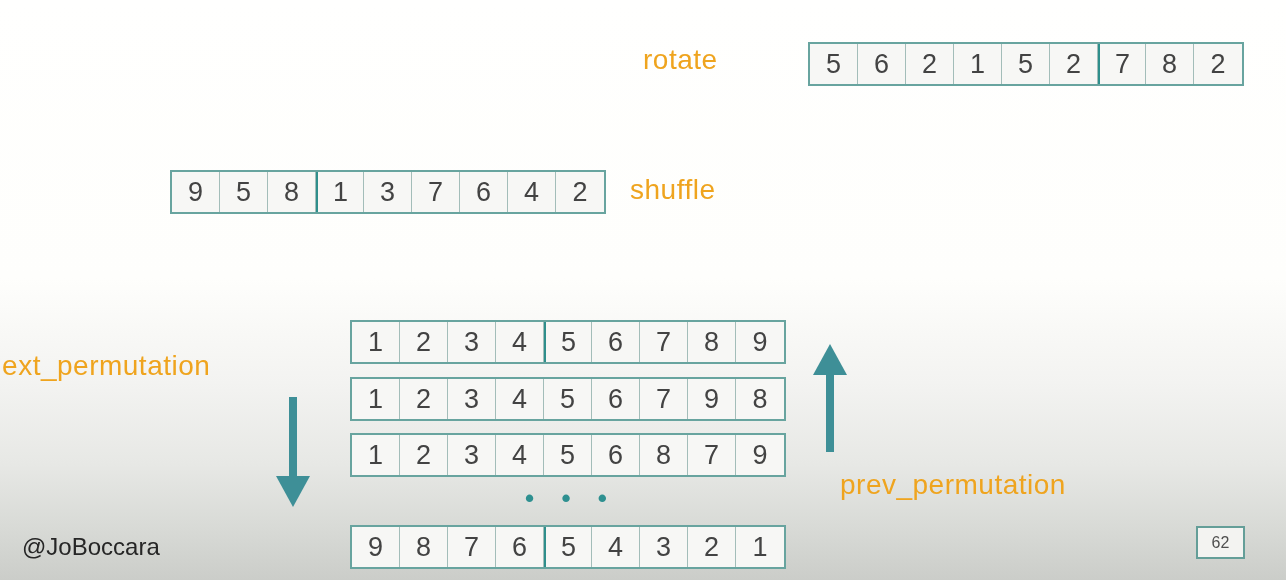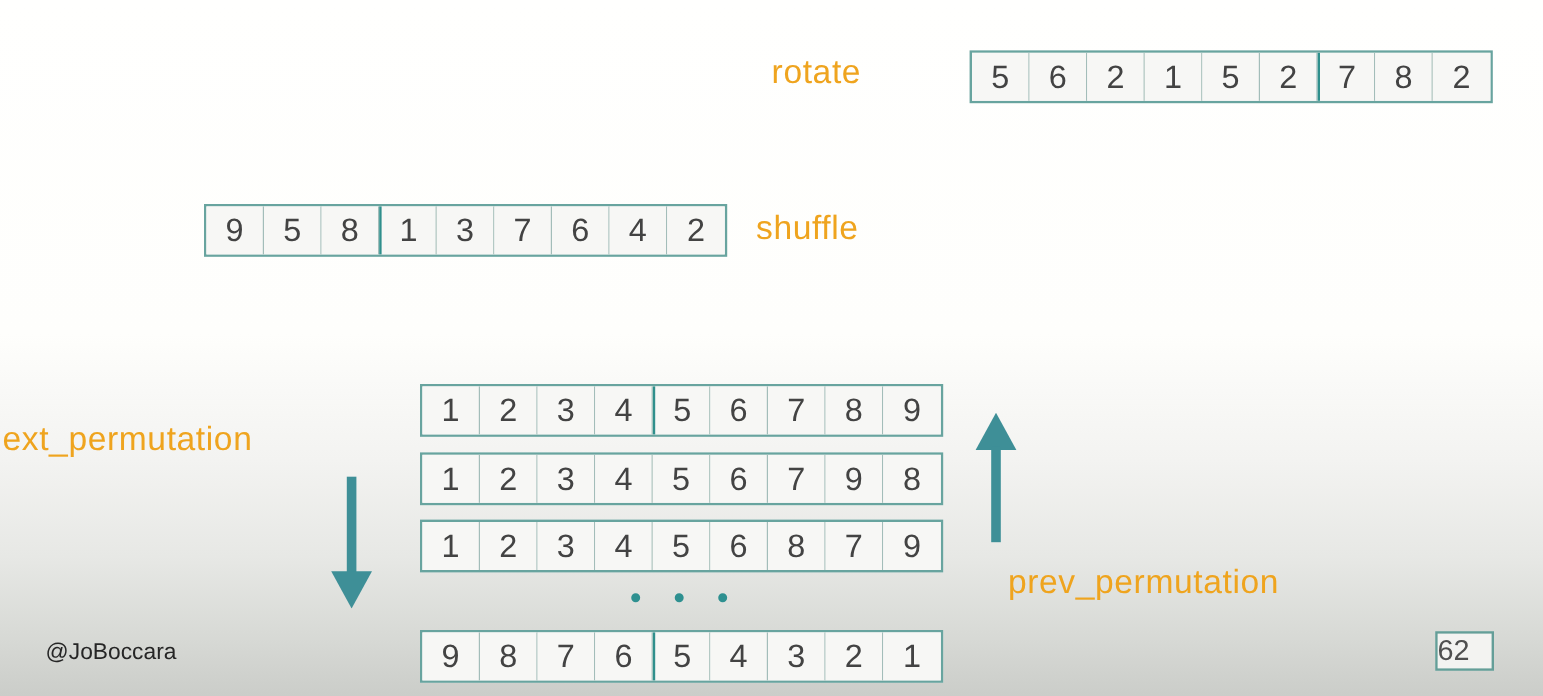--- a/index.html
+++ b/index.html
@@ -37,28 +37,28 @@
   .dots{
     position:absolute;left:350px;top:477px;width:432px;height:42px;
     display:flex;align-items:center;justify-content:center;
     color:#2e9090;font-size:26px;font-weight:bold;letter-spacing:10px;
     text-indent:10px;line-height:1;
   }
   .arrow{position:absolute;}
   .arrow-down{left:273px;top:397px;}
   .arrow-up{left:810px;top:344px;}
   .handle{
-    position:absolute;left:38px;top:533px;
-    color:#262626;font-size:19px;line-height:1.2;white-space:nowrap;
+    position:absolute;left:22px;top:533px;
+    color:#262626;font-size:24px;line-height:1.2;white-space:nowrap;
   }
   .pagebox{
     position:absolute;left:1196px;top:526px;width:49px;height:33px;
     box-sizing:border-box;border:2px solid #649e98;background:#f3f3f1;
-    display:flex;align-items:center;
-    color:#4f4f4f;font-size:24px;
+    display:flex;align-items:center;justify-content:center;
+    color:#4f4f4f;font-size:16px;
   }
 </style>
 </head>
 <body>
 
 <div class="slide">
 
   <div class="olabel lbl-rotate">rotate</div>
   <div class="cells arr-rotate">
       <div class="cell">5</div>

